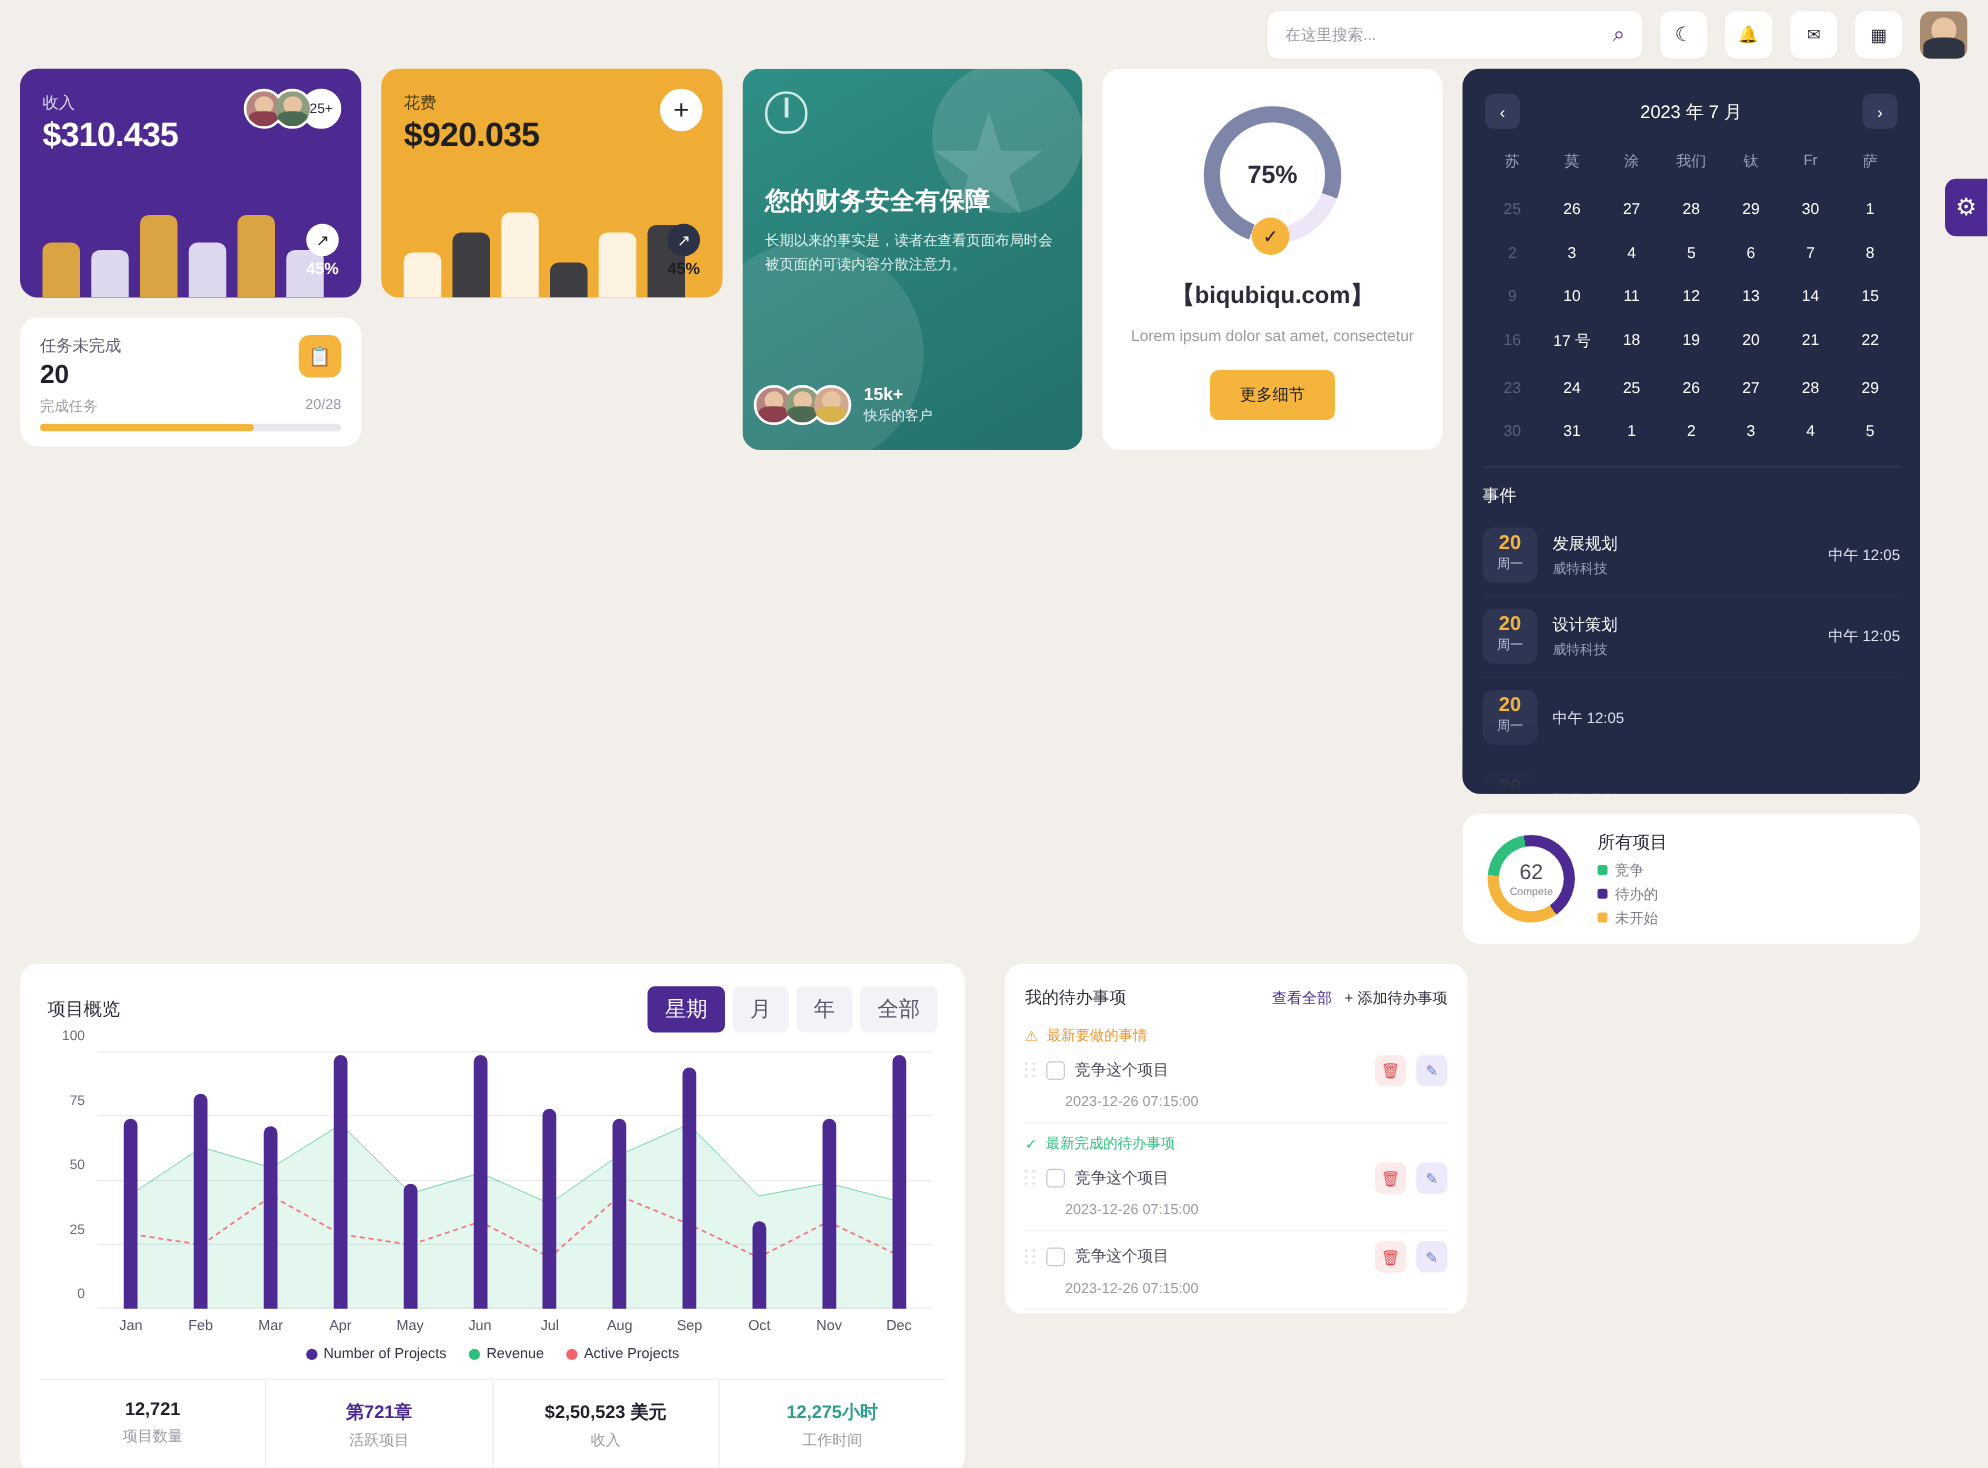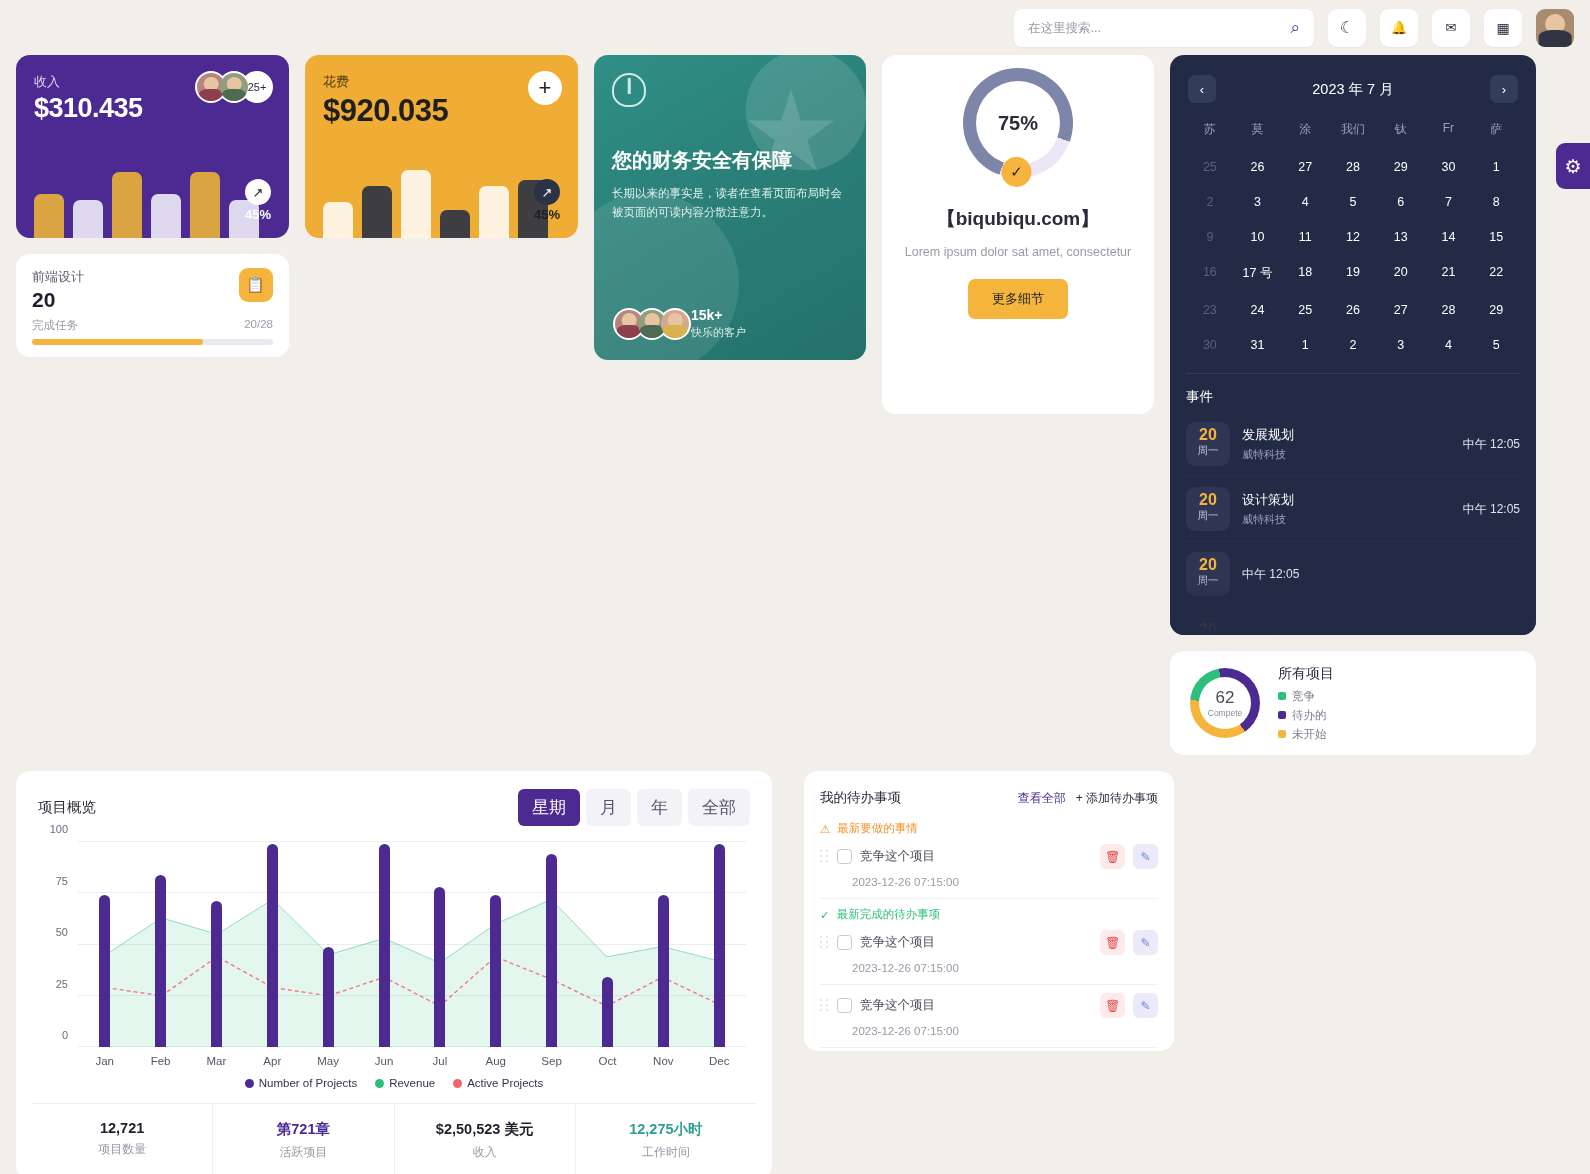--- a/index.html
+++ b/index.html
@@ -46,21 +46,21 @@
   .stat-cards { display:flex; gap:16px; }
 
   .card-rev, .card-exp {
     width: 273px; height: 183px; border-radius:14px; padding:18px 18px 0 18px; position:relative; overflow:hidden;
   }
   .card-rev { background:#4c2a91; }
   .card-exp { background:#f0ad35; }
   .card-rev .lbl { color:#ddd6f0; font-size:13px; }
   .card-rev .val { color:#fff; font-size:27px; font-weight:bold; letter-spacing:-.5px; margin-top:2px;}
   .card-exp .lbl { color:#4a3a14; font-size:13px; }
-  .card-exp .val { color:#1f1f1f; font-size:31px; font-weight:bold; letter-spacing:-.5px; margin-top:2px;}
+  .card-exp .val { color:#1f1f1f; font-size:27px; font-weight:bold; letter-spacing:-.5px; margin-top:2px;}
 
   .avatar-stack { position:absolute; right:16px; top:16px; display:flex; }
   .avatar-stack .a { width:32px; height:32px; border-radius:50%; border:2px solid #fff; overflow:hidden; margin-left:-9px; background:#fff;}
   .avatar-stack .a:first-child { margin-left:0; }
   .avatar-stack .more { width:32px; height:32px; border-radius:50%; background:#fff; color:#2b2b3c;
     display:flex; align-items:center; justify-content:center; font-size:11px; margin-left:-9px; border:2px solid #fff;}
   .plus-btn { position:absolute; right:16px; top:16px; width:34px; height:34px; border-radius:50%;
     background:#fff; display:flex; align-items:center; justify-content:center; font-size:22px; color:#222; cursor:pointer; line-height:1; }
 
   .minibars { position:absolute; left:18px; bottom:0; display:flex; align-items:flex-end; gap:9px; height:100px; }
@@ -92,25 +92,25 @@
       linear-gradient(150deg,#2f8f86 0%, #2a8078 45%, #23716b 100%);
     padding:18px;
   }
   .promo-star { position:absolute; right:30px; top:34px; width:90px; height:90px;
     background:rgba(255,255,255,.14);
     clip-path: polygon(50% 0%, 61% 35%, 98% 35%, 68% 57%, 79% 91%, 50% 70%, 21% 91%, 32% 57%, 2% 35%, 39% 35%); }
   .promo-logo { width:34px; height:34px; border:2.5px solid #cfe9e5; border-radius:50% 50% 45% 45%; position:relative;}
   .promo-logo::after{content:''; position:absolute; left:50%; top:3px; transform:translateX(-50%); width:2.5px; height:16px; background:#cfe9e5;}
   .promo-h { color:#fff; font-size:20px; font-weight:bold; margin-top:40px; }
   .promo-p { color:#dff0ed; font-size:11.5px; line-height:1.65; margin-top:10px; }
-  .promo-foot { position:absolute; left:19px; bottom:20px; display:flex; align-items:center; }
+  .promo-foot { position:absolute; left:9px; bottom:20px; display:flex; align-items:center; gap:10px; }
   .promo-foot .ct { color:#fff; font-size:14px; font-weight:bold; }
   .promo-foot .cl { color:#dff0ed; font-size:11px; margin-top:2px; }
 
-  .card-gauge { width:272px; height:359px; background:#fff; border-radius:14px; padding:5px 18px; text-align:center; position:relative;}
+  .card-gauge { width:272px; height:305px; background:#fff; border-radius:14px; padding:22px 18px; text-align:center; position:relative;}
   .gauge-wrap { position:relative; width:110px; height:110px; margin:8px auto 0; }
   .gauge { width:110px; height:110px; border-radius:50%;
     background: conic-gradient(from 200deg, #7d86a8 0deg 270deg, #ece6f7 270deg 360deg); }
   .gauge::after { content:''; position:absolute; inset:13px; background:#fff; border-radius:50%; }
   .gauge-val { position:absolute; inset:0; display:flex; align-items:center; justify-content:center; font-size:20px; font-weight:bold; z-index:2;}
   .gauge-check { position:absolute; left:50%; bottom:-9px; transform:translateX(-55%); width:30px; height:30px; border-radius:50%;
     background:#f5b53d; color:#222; display:flex; align-items:center; justify-content:center; font-size:15px; z-index:3; }
   .gauge-title { font-size:19px; font-weight:bold; margin-top:28px; }
   .gauge-sub { font-size:12.5px; color:#9a9aa8; line-height:1.7; margin-top:10px; }
   .gauge-btn { margin:16px auto 0; background:#f5b53d; border:none; border-radius:7px; padding:11px 24px;
@@ -269,21 +269,21 @@
           </div>
           <div class="trend">
             <div class="circ">↗</div>
             <div class="pc">45%</div>
           </div>
         </div>
       </div>
 
       <div class="stat-cards">
         <div class="mini-card">
-          <div class="t">前端设计</div>
+          <div class="t">任务未完成</div>
           <div class="n">20</div>
           <div class="sub">
             <span>完成任务</span>
             <span>20/28</span>
           </div>
           <div class="progress">
               <i style="width:71%"></i>
             </div>
           <div class="sq-icon y">📋</div>
         </div>

